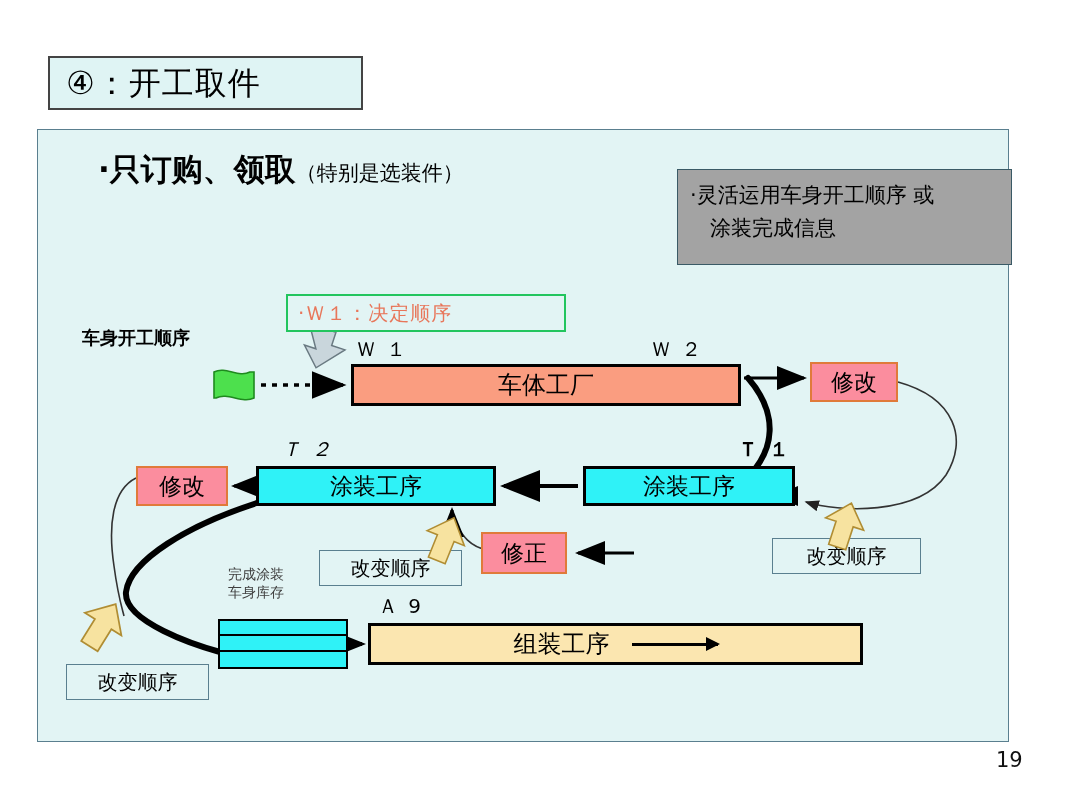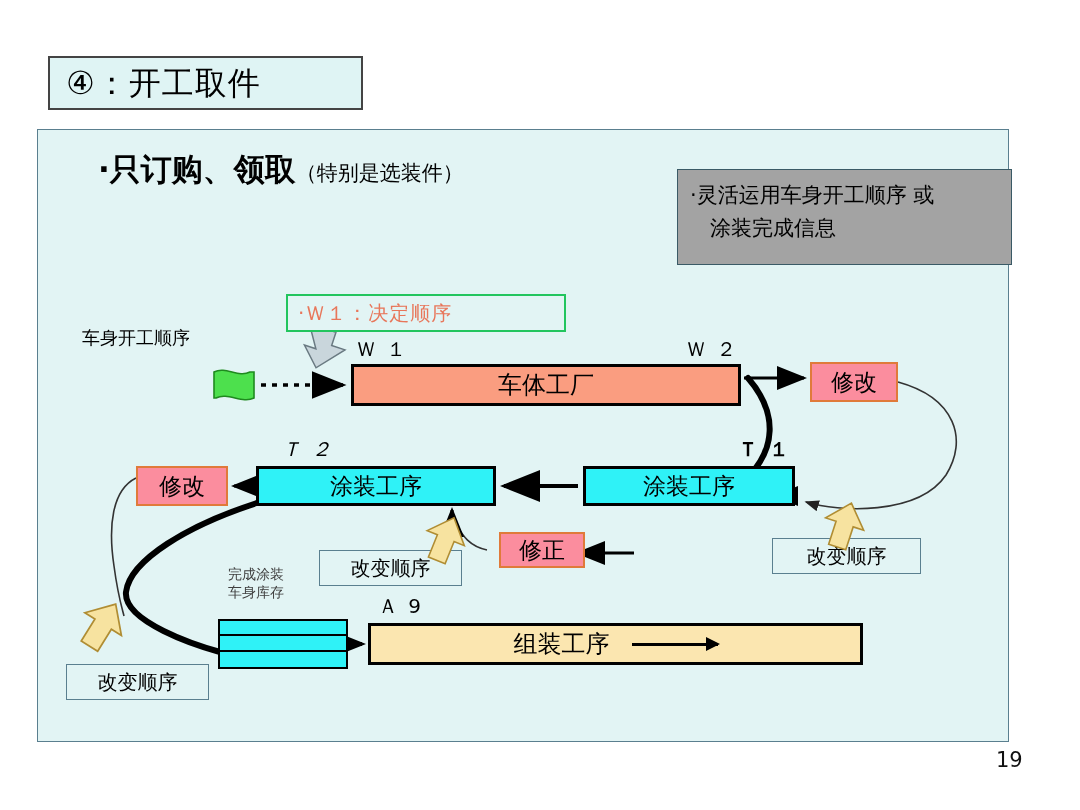--- a/index.html
+++ b/index.html
@@ -35,21 +35,21 @@
 
   
   #diagram{position:absolute;left:0;top:0;width:972px;height:613px;}
   #wires{position:absolute;left:0;top:0;width:972px;height:613px;overflow:visible;}
 
   .node{position:absolute;box-sizing:border-box;display:flex;align-items:center;
         justify-content:center;color:#000;white-space:nowrap;}
   .tag{position:absolute;font-size:20px;color:#000;white-space:nowrap;
        font-family:"DejaVu Sans","Liberation Sans",sans-serif;letter-spacing:2px;}
   .plainlabel{position:absolute;font-size:17px;color:#000;white-space:nowrap;
-       font-weight:normal;}
+       font-weight:bold;}
   .smalllabel{position:absolute;font-size:14px;color:#404040;white-space:nowrap;
        text-align:center;line-height:1.25;}
 
   
   #w1-callout{position:absolute;left:220px;top:164px;width:280px;height:38px;
      background:#e2f4f4;border:2px solid #22c55e;box-sizing:border-box;
      display:flex;align-items:center;padding-left:10px;margin-left:28px;}
   #w1-callout span{font-size:20px;color:#e8765a;white-space:nowrap;letter-spacing:1px;}
 
   
@@ -66,21 +66,21 @@
   .fix-box{background:#fb8d9e;border:2px solid #e07a3a;font-size:23px;}
   #fix1{left:772px;top:232px;width:88px;height:40px;}
   #fix2{left:98px;top:336px;width:92px;height:40px;}
 
   
   .paint-box{background:#2ff2f7;border:3px solid #000;font-size:23px;}
   #paint-t2{left:218px;top:336px;width:240px;height:40px;}
   #paint-t1{left:545px;top:336px;width:212px;height:40px;}
 
   
-  #correct-box{left:461px;top:402px;width:86px;height:36px;
+  #correct-box{left:443px;top:402px;width:86px;height:42px;
      background:#fb8d9e;border:2px solid #e07a3a;font-size:23px;}
 
   
   .change-box{background:#e2f4f4;border:1px solid #5a7f8f;font-size:20px;}
   #change-mid{left:281px;top:420px;width:143px;height:36px;}
   #change-right{left:734px;top:408px;width:149px;height:36px;}
   #change-left{left:28px;top:534px;width:143px;height:36px;}
 
   
   #buffer{position:absolute;left:180px;top:489px;width:130px;height:50px;
@@ -170,21 +170,21 @@
       </div>
 
       <div class="plainlabel" style="left:44px;top:196px;font-size:18px;">车身开工顺序</div>
 
 
       <svg style="position:absolute;left:172px;top:234px;width:54px;height:44px;" viewBox="0 0 54 44">
         <path d="M4,8 C16,2 28,14 40,8 L44,8 L44,34 C32,40 18,28 6,34 L4,34 Z" fill="#4de04d" stroke="#1f8a1f" stroke-width="1.6"></path>
       </svg>
 
       <div class="tag" style="left:318px;top:206px;">Ｗ １</div>
-      <div class="tag" style="left:648px;top:206px;">Ｗ ２</div>
+      <div class="tag" style="left:613px;top:206px;">Ｗ ２</div>
       <div class="tag" style="left:243px;top:306px;font-style:italic;">Ｔ ２</div>
       <div class="tag" style="left:700px;top:306px;font-weight:bold;">Ｔ １</div>
       <div class="tag" style="left:340px;top:463px;">Ａ 9</div>
 
       <div class="node" id="body-factory">
         <span>车体工厂</span>
       </div>
 
       <div class="node fix-box" id="fix1">
         <span>修改</span>

